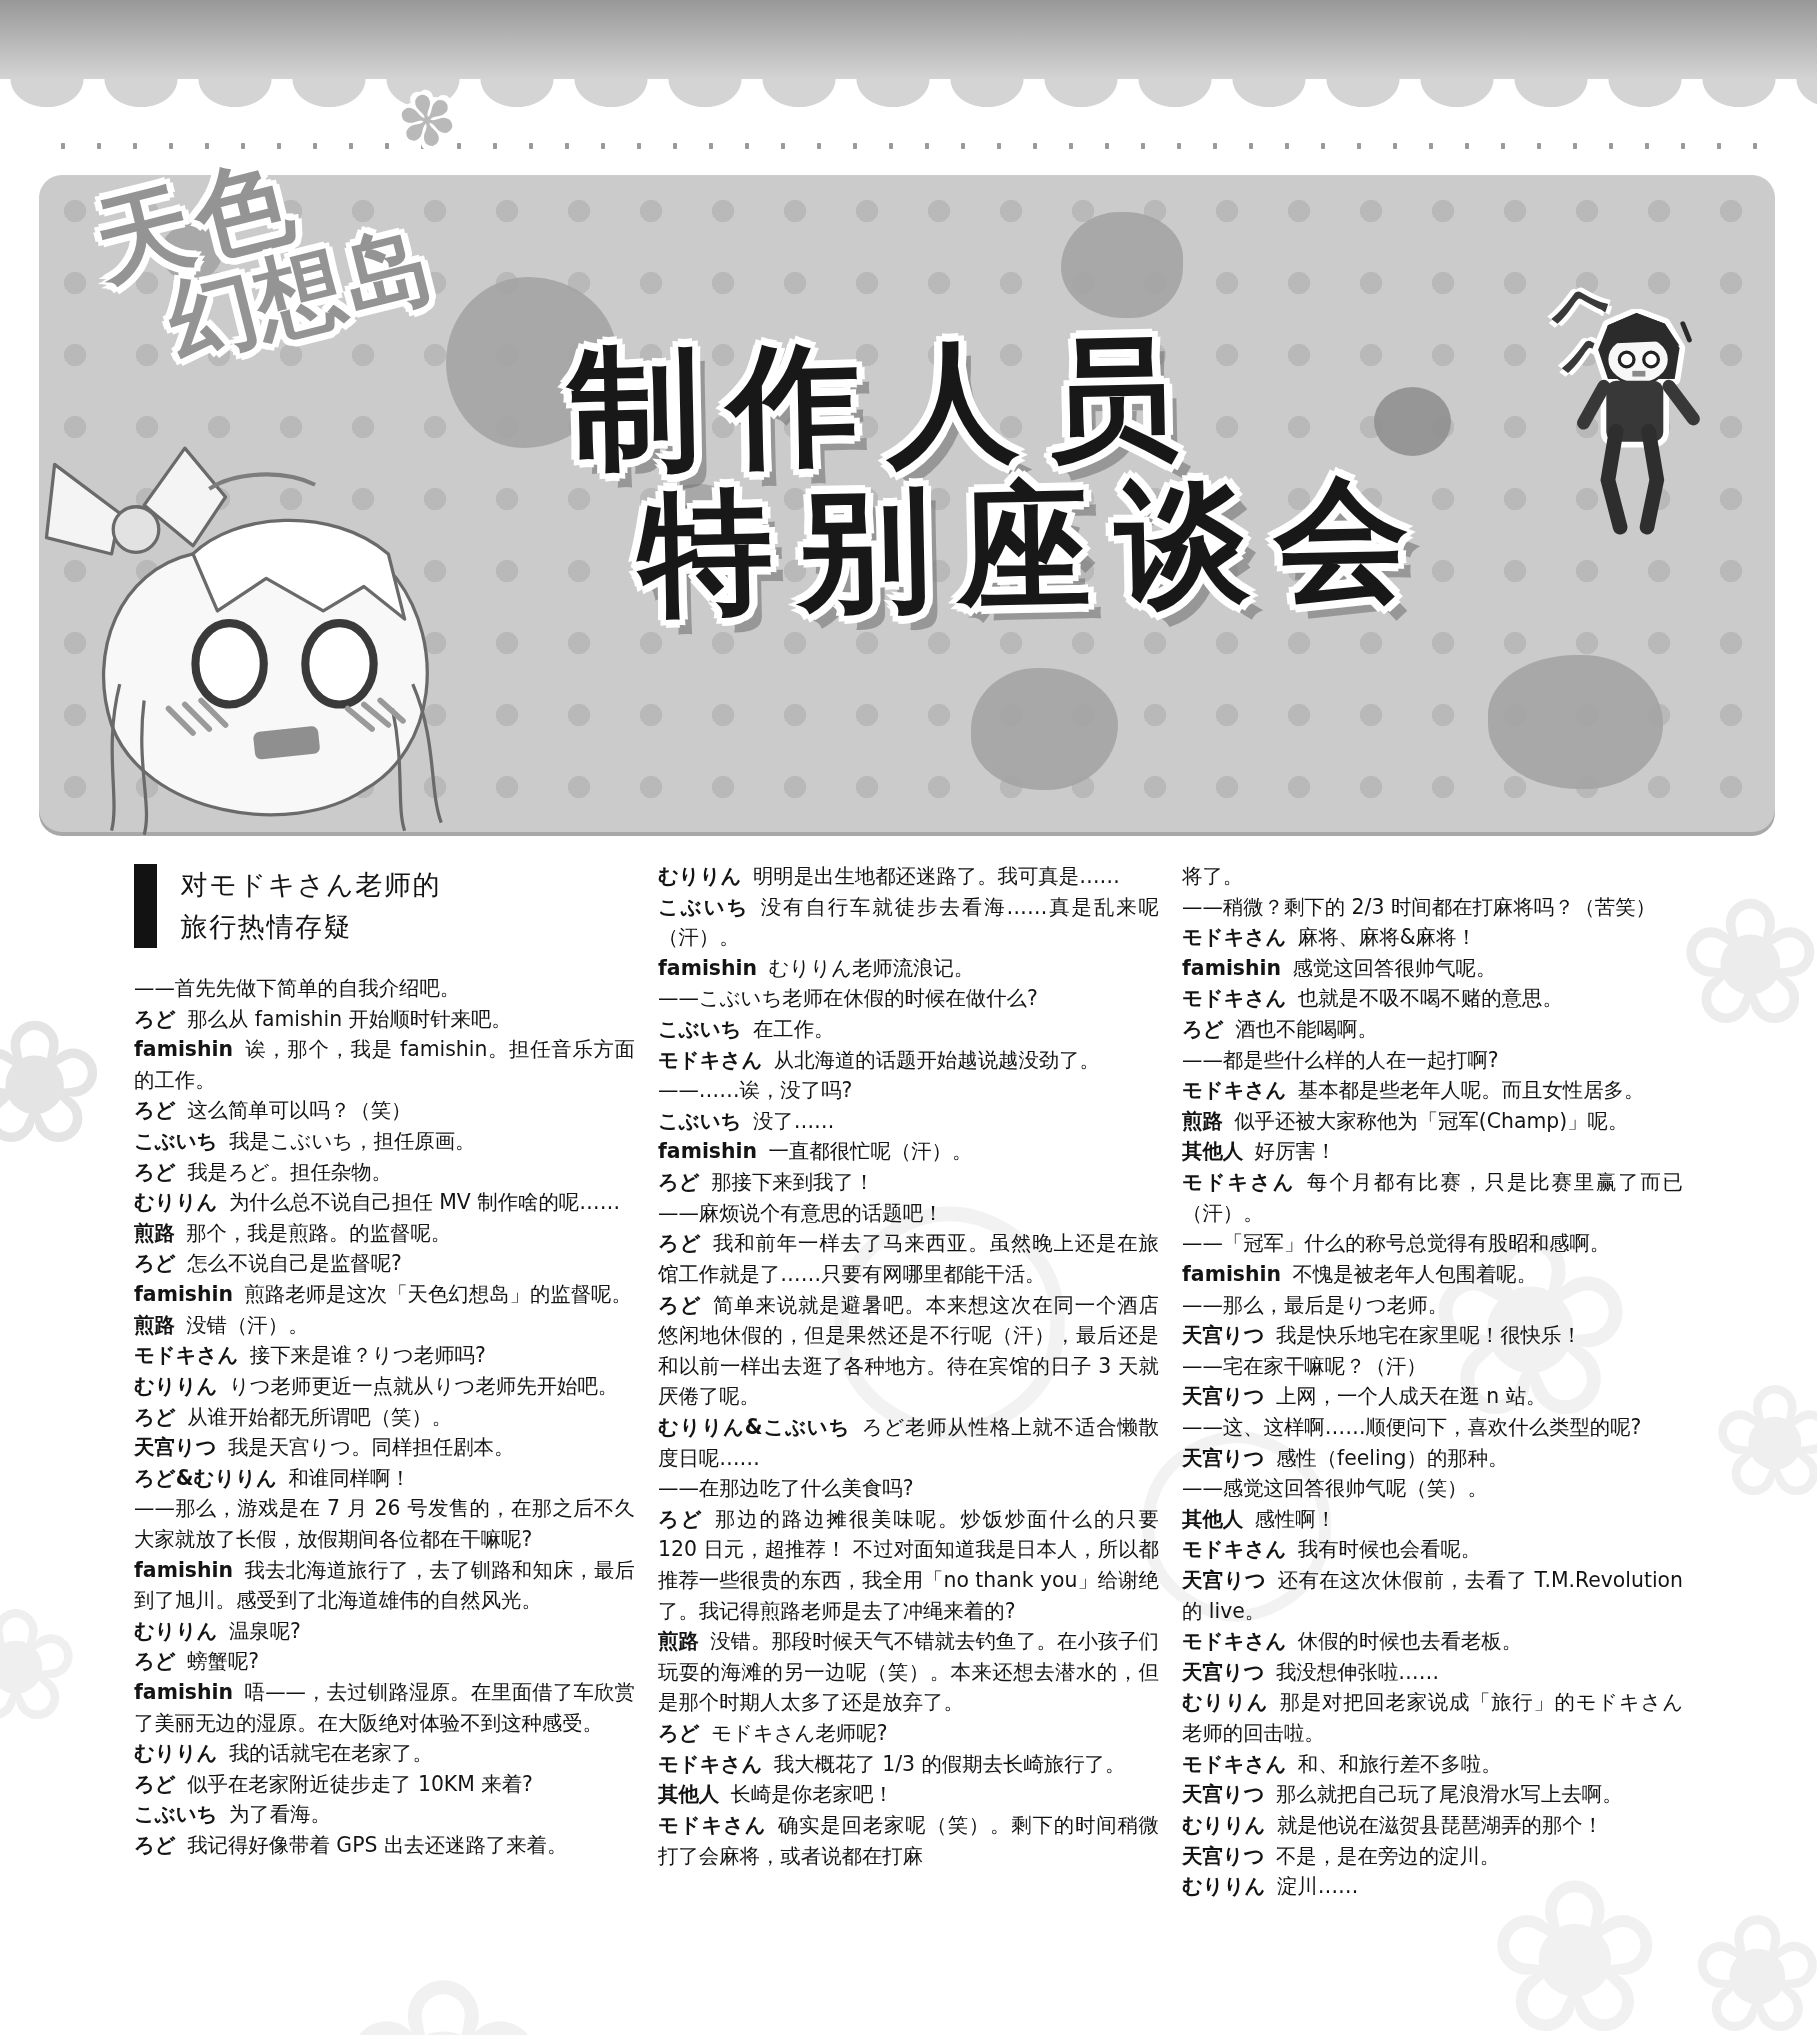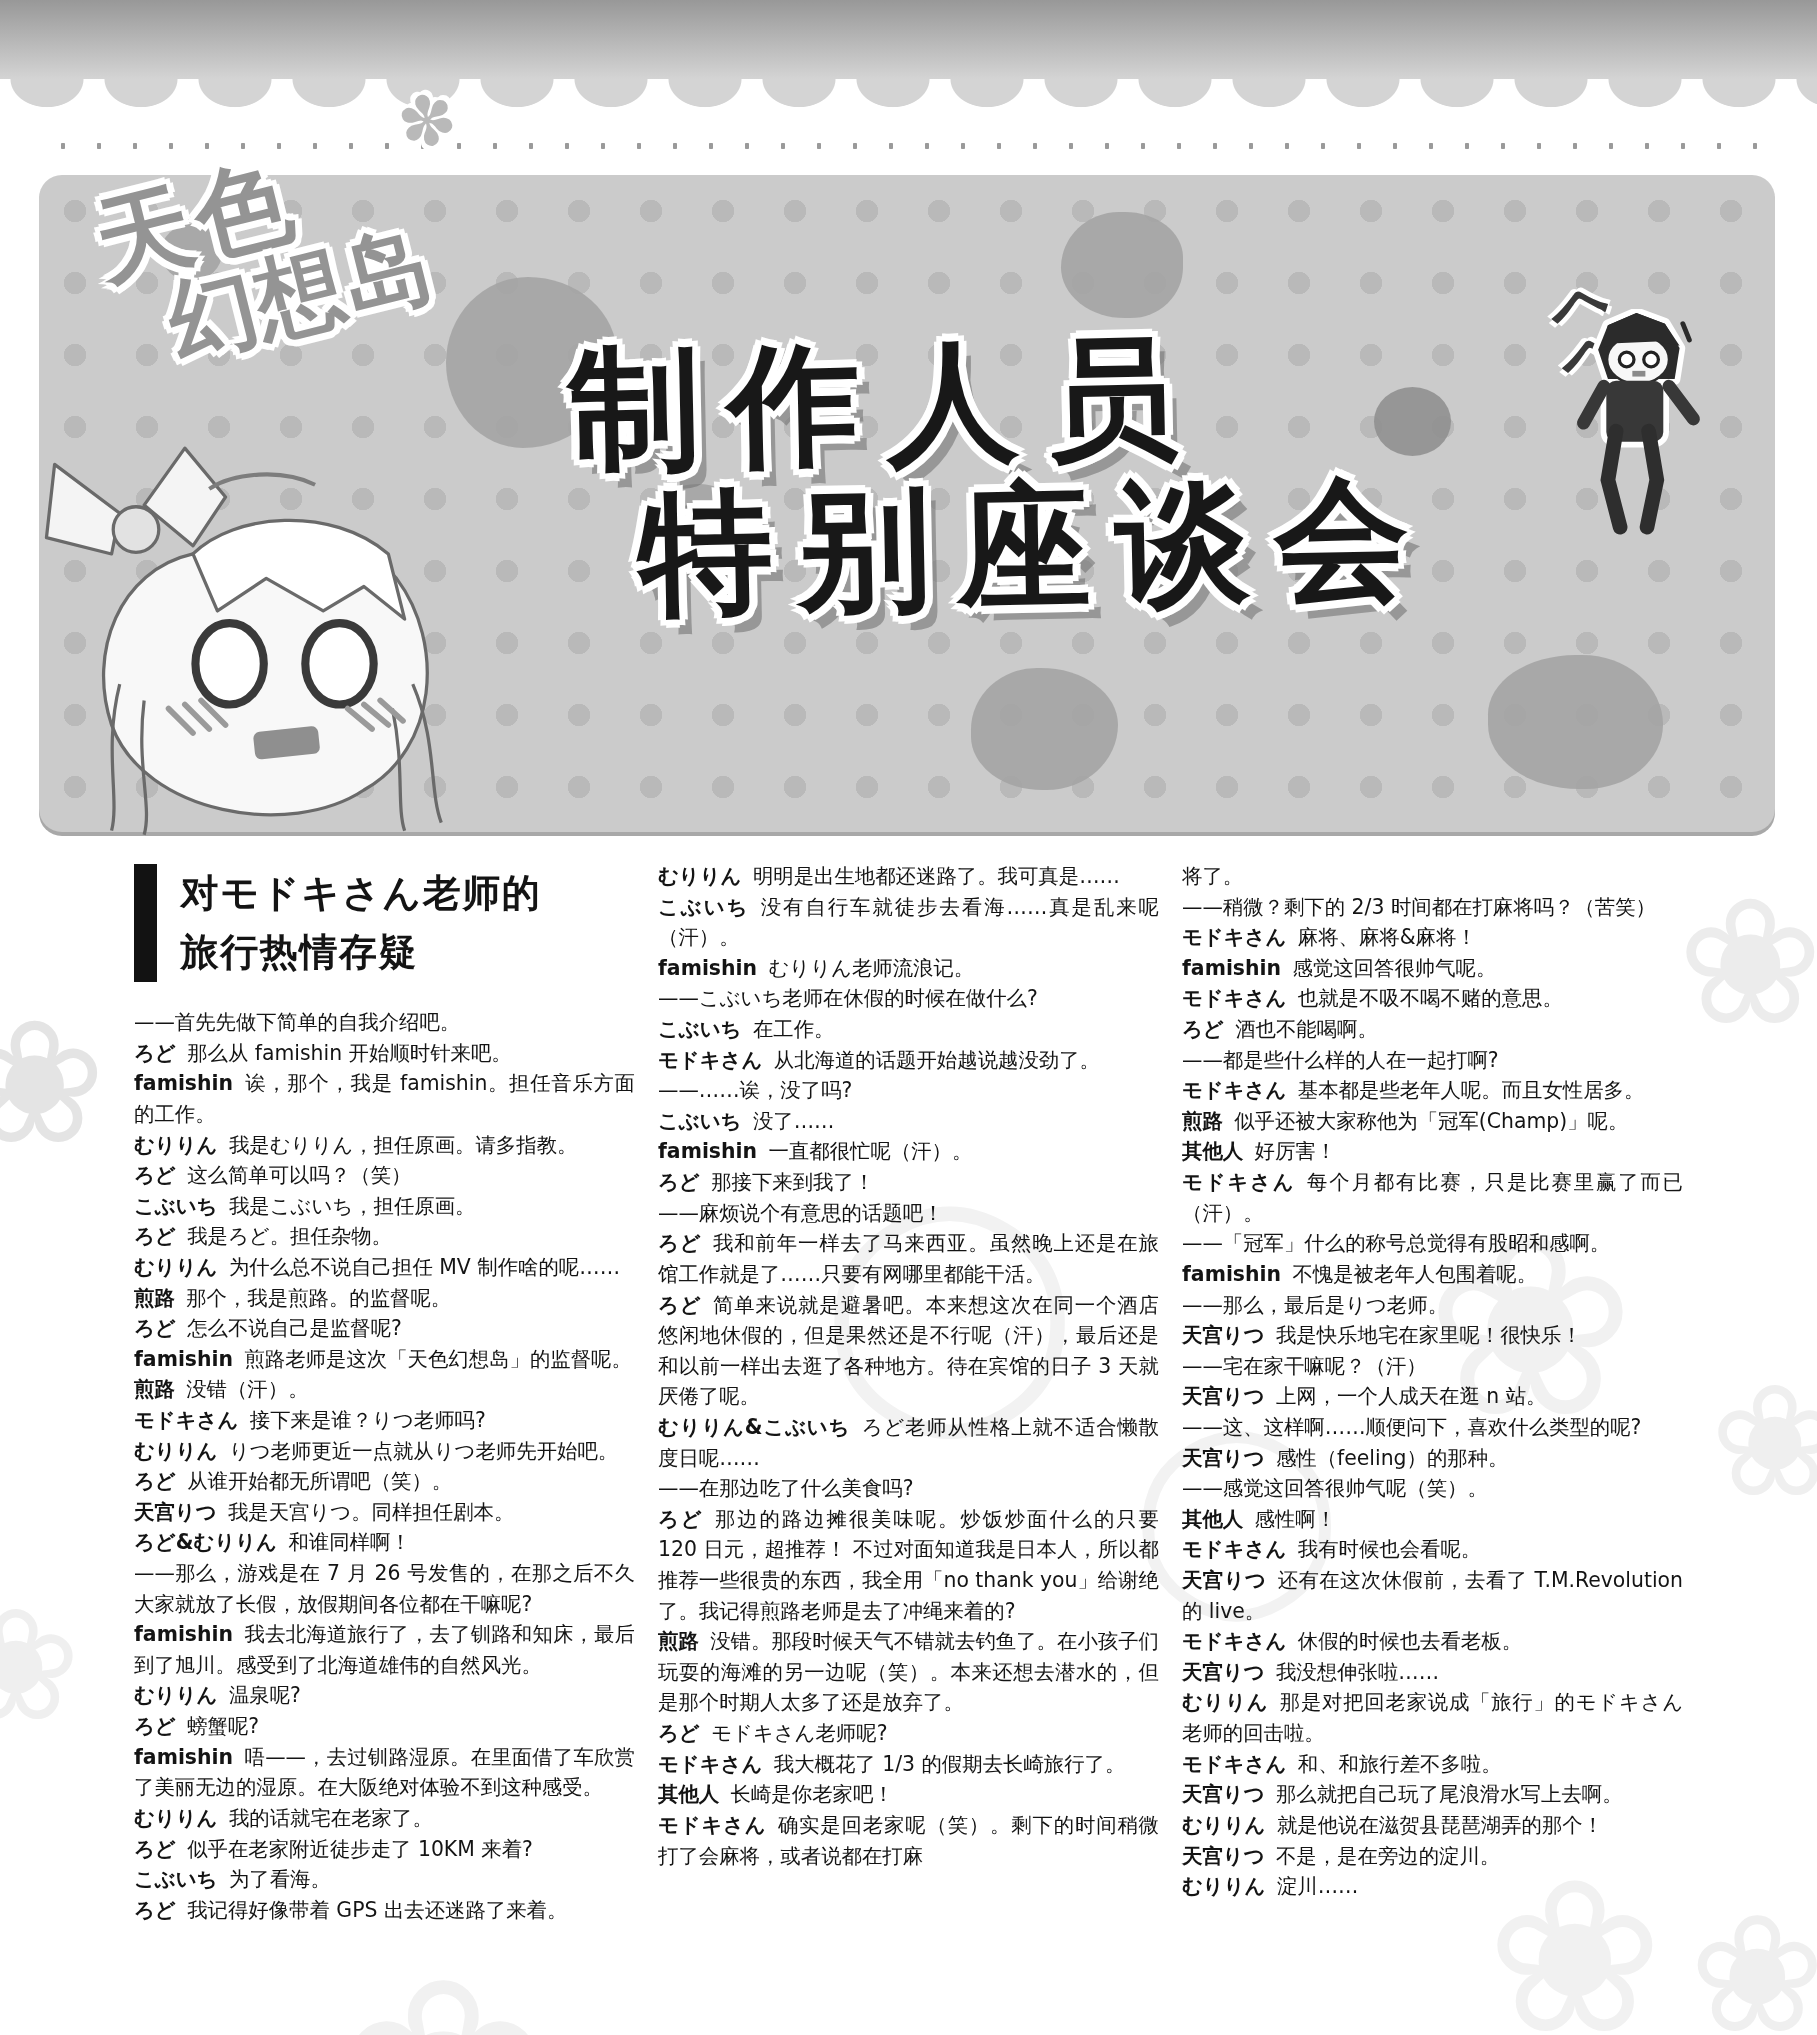--- a/index.html
+++ b/index.html
@@ -56,21 +56,21 @@
   .motion{position:absolute;left:1535px;top:285px;z-index:4;font-size:61px;color:#3a3a3a;
     transform:rotate(78deg);font-weight:bold;letter-spacing:-12.2px;
     text-shadow:-3.3px -3.3px 0 #fff,3.3px -3.3px 0 #fff,-3.3px 3.3px 0 #fff,3.3px 3.3px 0 #fff;}
   
   .girl{position:absolute;left:22.4px;top:440px;z-index:5;}
   
   .columns{position:absolute;left:134px;top:861px;width:1549px;display:flex;gap:23px;z-index:2;}
   .col{width:501px;}
   .sec-heading{display:flex;gap:23.6px;margin:3.3px 0 25px 0;}
   .sec-bar{width:23px;background:#121212;flex:none;}
-  .sec-text{font-weight:bold;font-size:38px;line-height:1.55;letter-spacing:1.6px;}
+  .sec-text{font-weight:normal;font-size:27px;line-height:1.55;letter-spacing:1.6px;}
   .entry{margin:0;font-size:20.4px;line-height:1.5;text-align:justify;color:#141414;}
   .entry .spk{font-weight:bold;margin-right:11.4px;}
 </style>
 </head>
 <body>
 
 <div class="band-top"></div>
 <div class="band-top-scallop"></div>
 <div class="dots-row dots-top"></div>
 
@@ -159,21 +159,20 @@
       <div class="sec-bar"></div>
       <div class="sec-text">
         <div>对モドキさん老师的</div>
         <div>旅行热情存疑</div>
       </div>
     </div>
     <div>
         <p class="entry"><span>——首先先做下简单的自我介绍吧。</span></p>
         <p class="entry"><b class="spk">ろど</b><span>那么从 famishin 开始顺时针来吧。</span></p>
         <p class="entry"><b class="spk">famishin</b><span>诶，那个，我是 famishin。担任音乐方面的工作。</span></p>
-        <p class="entry"><b class="spk">むりりん</b><span>我是むりりん，担任原画。请多指教。</span></p>
         <p class="entry"><b class="spk">ろど</b><span>这么简单可以吗？（笑）</span></p>
         <p class="entry"><b class="spk">こぶいち</b><span>我是こぶいち，担任原画。</span></p>
         <p class="entry"><b class="spk">ろど</b><span>我是ろど。担任杂物。</span></p>
         <p class="entry"><b class="spk">むりりん</b><span>为什么总不说自己担任 MV 制作啥的呢……</span></p>
         <p class="entry"><b class="spk">煎路</b><span>那个，我是煎路。的监督呢。</span></p>
         <p class="entry"><b class="spk">ろど</b><span>怎么不说自己是监督呢?</span></p>
         <p class="entry"><b class="spk">famishin</b><span>煎路老师是这次「天色幻想岛」的监督呢。</span></p>
         <p class="entry"><b class="spk">煎路</b><span>没错（汗）。</span></p>
         <p class="entry"><b class="spk">モドキさん</b><span>接下来是谁？りつ老师吗?</span></p>
         <p class="entry"><b class="spk">むりりん</b><span>りつ老师更近一点就从りつ老师先开始吧。</span></p>

